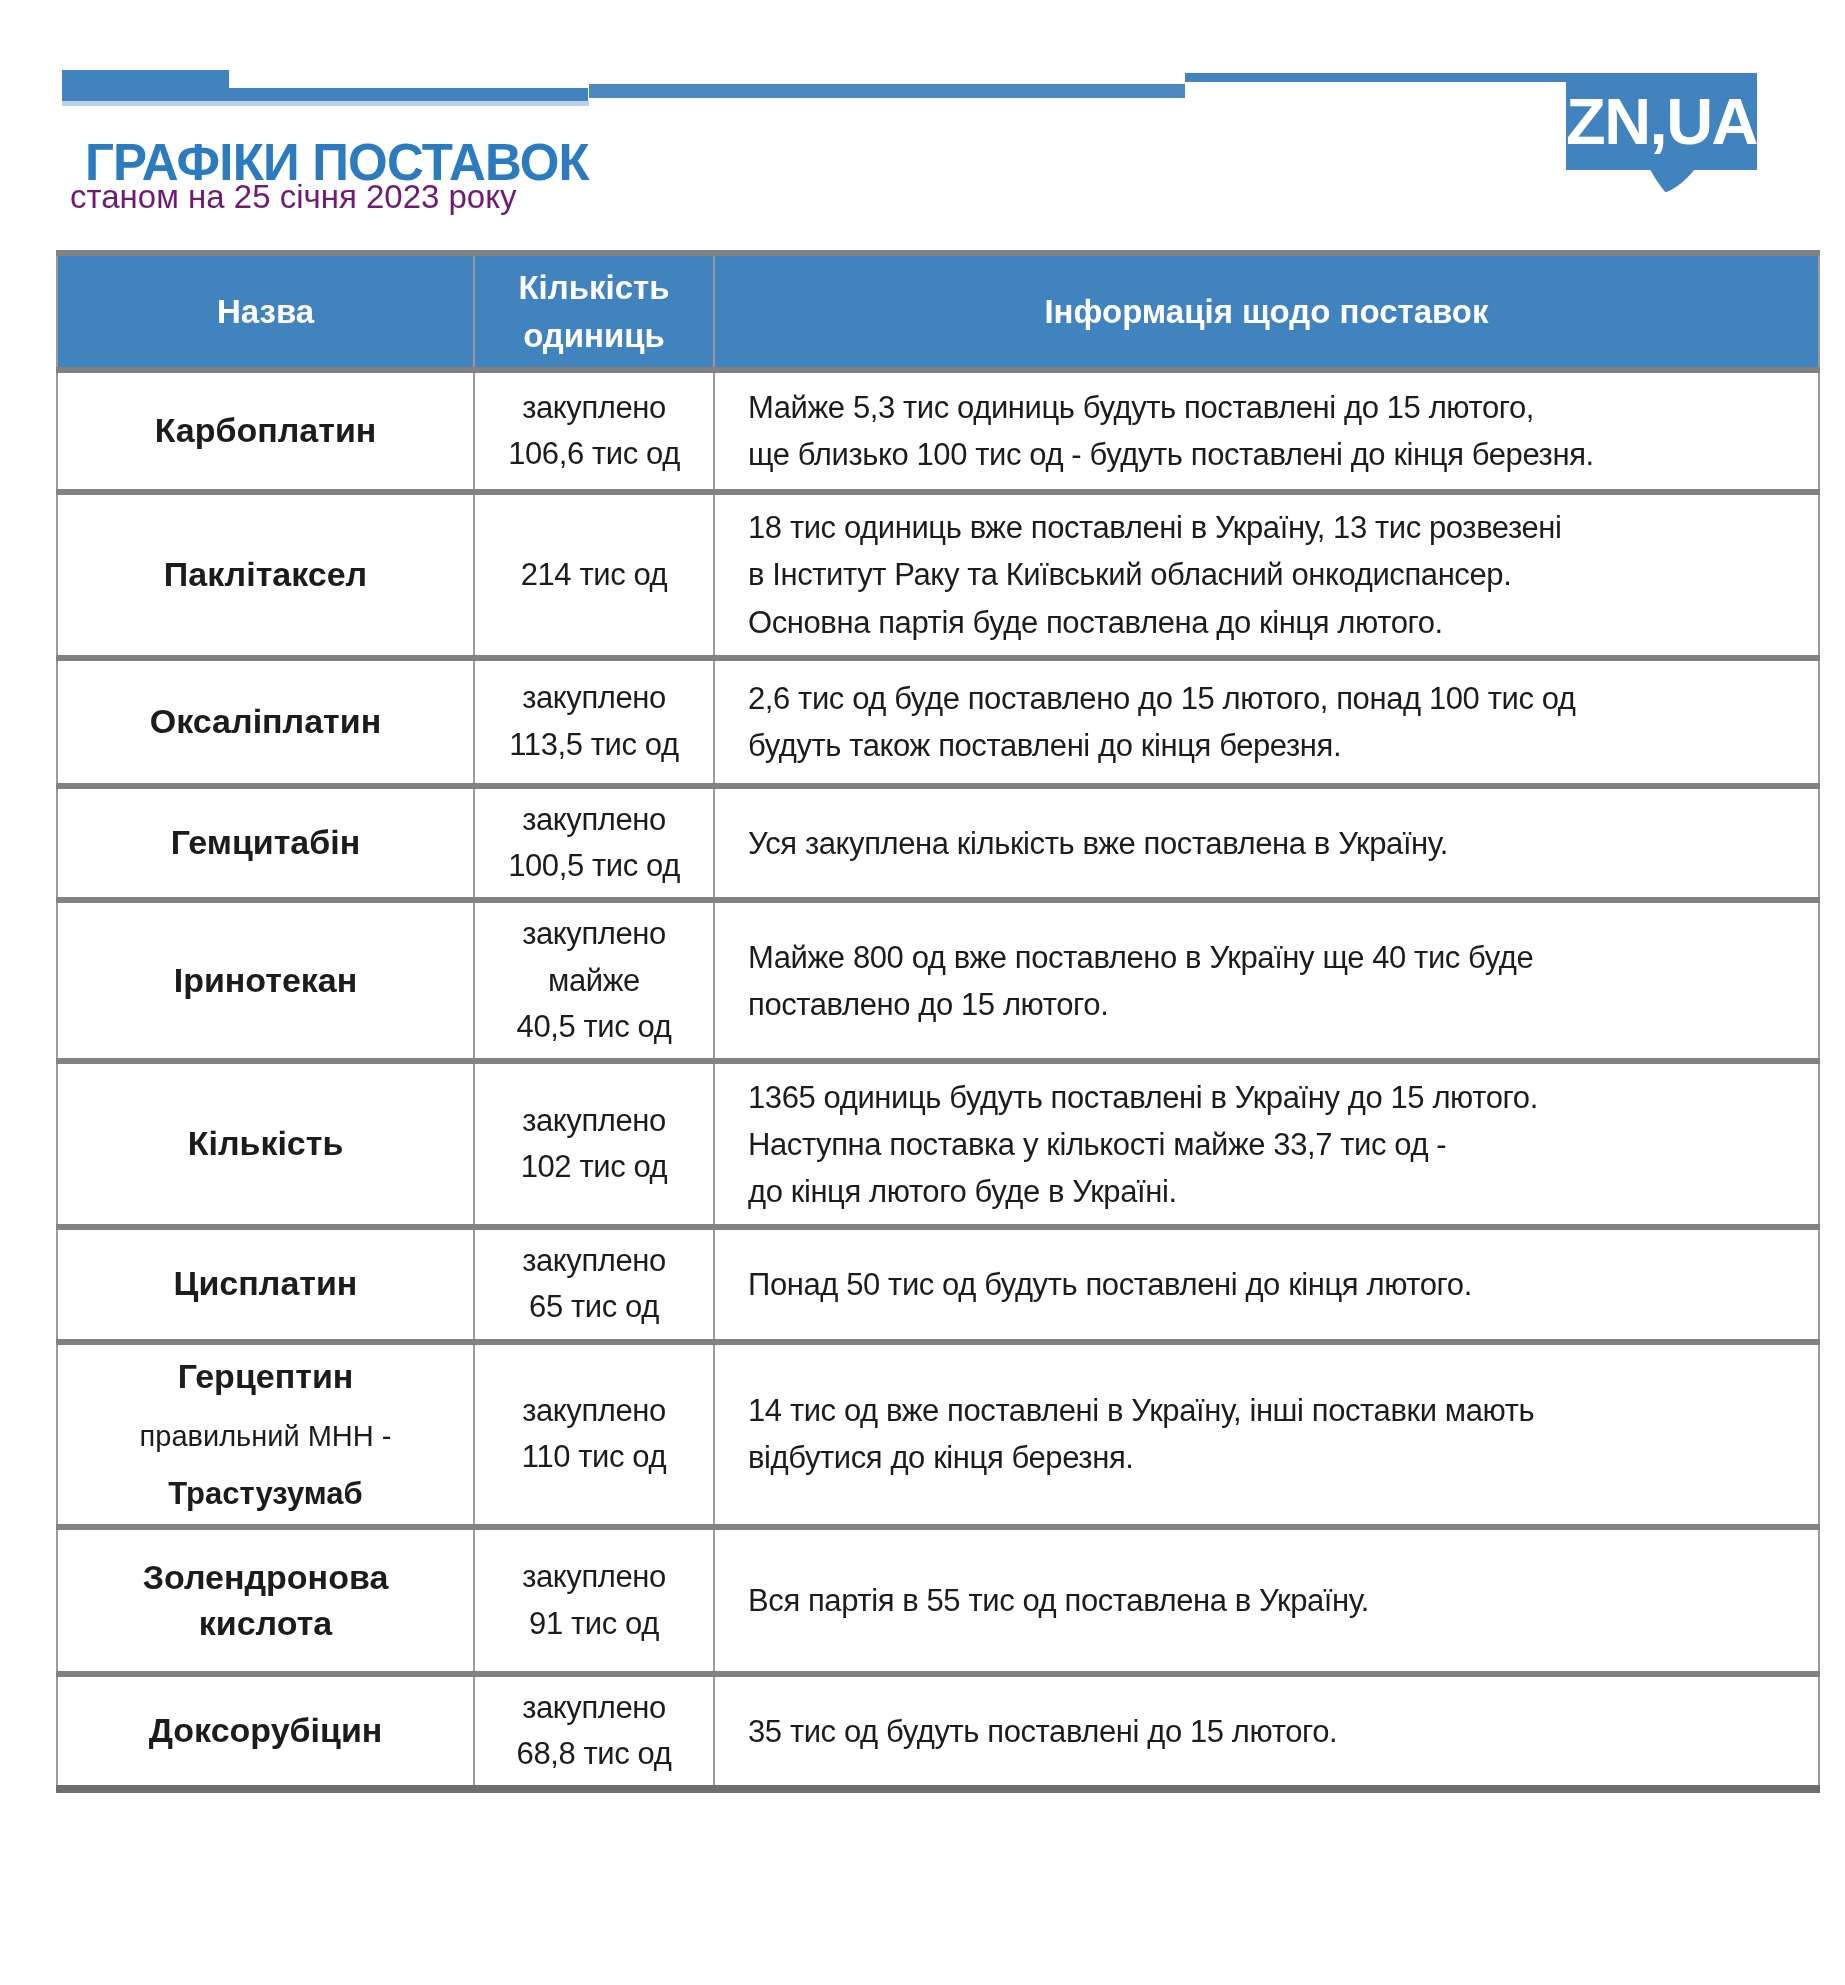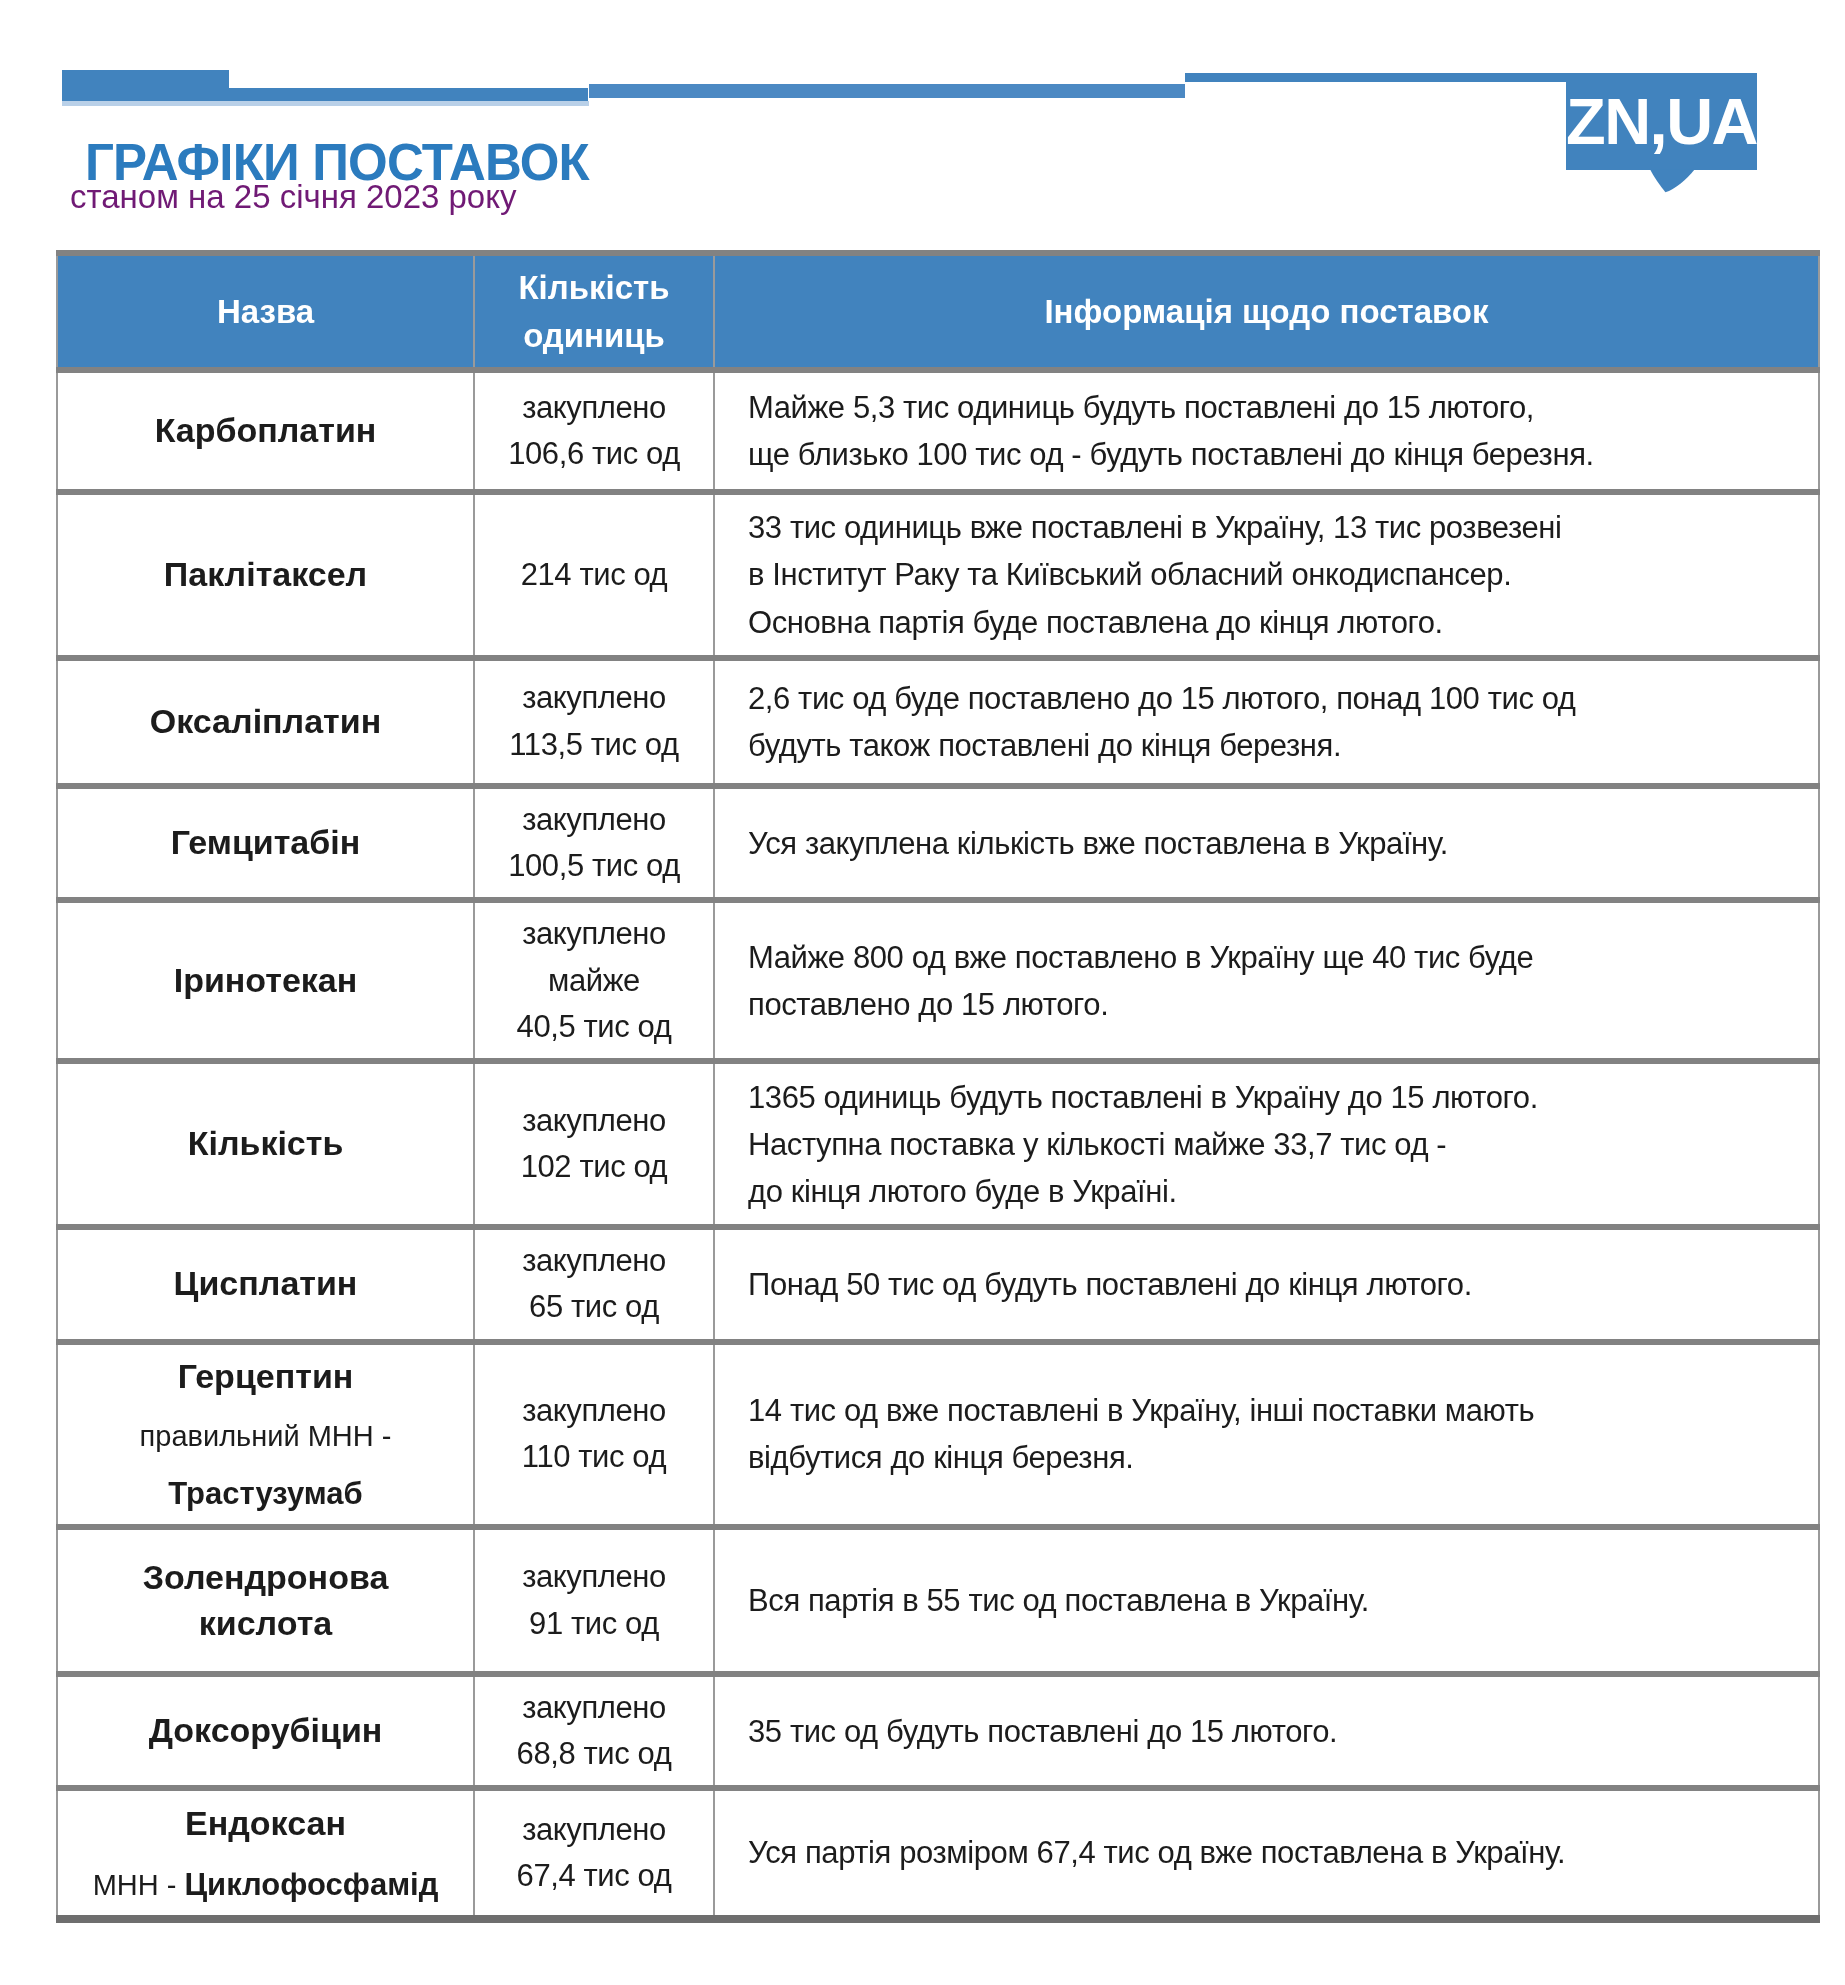--- a/index.html
+++ b/index.html
@@ -97,21 +97,21 @@
     <tr style="height:122px;">
       <td class="name">Карбоплатин</td>
       <td class="qty">закуплено
 106,6 тис од</td>
       <td class="info">Майже 5,3 тис одиниць будуть поставлені до 15 лютого,
 ще близько 100 тис од - будуть поставлені до кінця березня.</td>
     </tr>
     <tr style="height:161px;">
       <td class="name">Паклітаксел</td>
       <td class="qty">214 тис од</td>
-      <td class="info">33 тис одиниць вже поставлені в Україну, 13 тис розвезені
+      <td class="info">18 тис одиниць вже поставлені в Україну, 13 тис розвезені
 в Інститут Раку та Київський обласний онкодиспансер.
 Основна партія буде поставлена до кінця лютого.</td>
     </tr>
     <tr style="height:128px;">
       <td class="name">Оксаліплатин</td>
       <td class="qty">закуплено
 113,5 тис од</td>
       <td class="info">2,6 тис од буде поставлено до 15 лютого, понад 100 тис од
 будуть також поставлені до кінця березня.</td>
     </tr>
@@ -159,24 +159,15 @@
       <td class="qty">закуплено
 91 тис од</td>
       <td class="info">Вся партія в 55 тис од поставлена в Україну.</td>
     </tr>
     <tr style="height:111px;">
       <td class="name">Доксорубіцин</td>
       <td class="qty">закуплено
 68,8 тис од</td>
       <td class="info">35 тис од будуть поставлені до 15 лютого.</td>
     </tr>
-    <tr style="height:129px;">
-      <td class="name">
-        <span>Ендоксан</span>
-        <span class="note-line"><span>МНН - </span><span class="note-bold">Циклофосфамід</span></span>
-      </td>
-      <td class="qty">закуплено
-67,4 тис од</td>
-      <td class="info">Уся партія розміром 67,4 тис од вже поставлена в Україну.</td>
-    </tr>
   </tbody>
 </table>
 
 
 </body></html>

